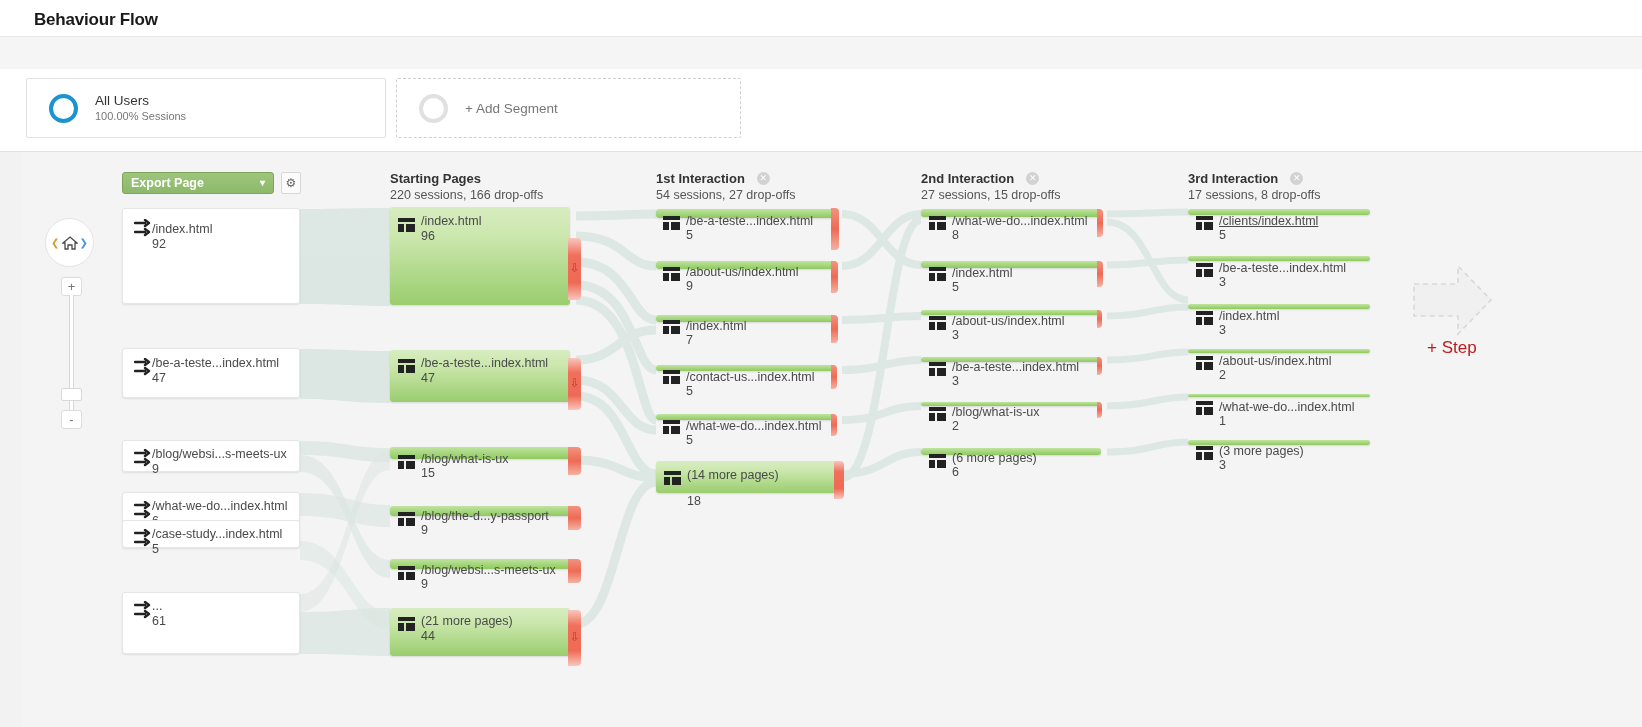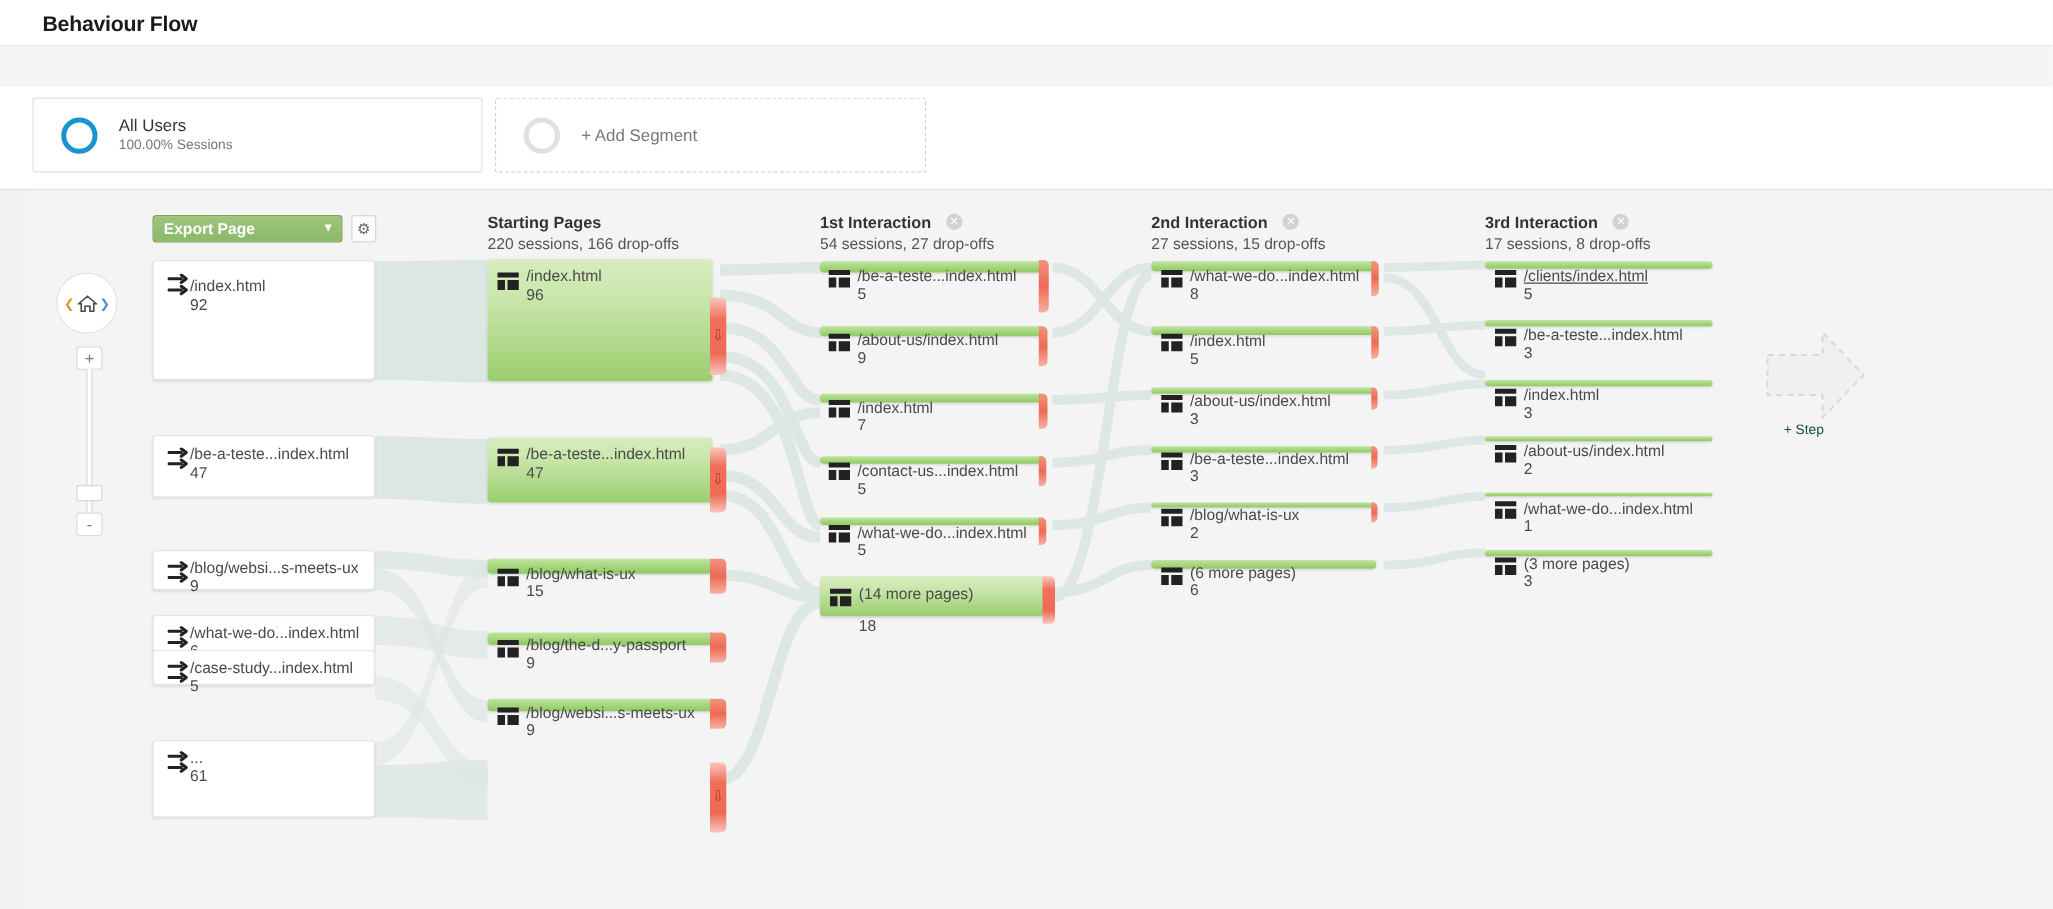--- a/index.html
+++ b/index.html
@@ -174,21 +174,21 @@
   }
   .dropbar .arrow {
     position:absolute; left:50%; transform:translateX(-50%);
     font-size:12px; color:#c0392b; line-height:1;
   }
   .dropbar.small { background:linear-gradient(180deg,#f2937f 0%, #ee6a55 50%, #f5b2a2 100%); }
 
   
   .step-arrow { position:absolute; left:1410px; top:260px; width:85px; height:80px; }
   .step-label {
-    position:absolute; left:1427px; top:338px; font-size:11px; color:#14532d; cursor:pointer;
+    position:absolute; left:1427px; top:338px; font-size:17px; color:#b91c1c; cursor:pointer;
   }
 </style>
 </head>
 <body>
 
 <div class="app">
 
   <div class="titlebar">
     <div class="title">Behaviour Flow</div>
   </div>
@@ -407,20 +407,29 @@
     <div class="node node-green thin" style="left:390px; top:559px; width:180px; height:10px;"></div>
     <span class="pg-icon" style="left:398px; top:566px;">
           <span class="top"></span>
           <span class="bl"></span>
           <span class="br"></span>
         </span>
     <span class="node-label" style="left:421px; top:563px;">/blog/websi...s-meets-ux</span>
     <span class="node-value" style="left:421px; top:577px;">9</span>
     <div class="dropbar small" style="left:568px; top:559px; height:24px;"></div>
 
+    <div class="node node-green" style="left:390px; top:608px; width:180px; height:48px;">
+      <span class="pg-icon" style="left:8px; top:9px;">
+            <span class="top"></span>
+            <span class="bl"></span>
+            <span class="br"></span>
+          </span>
+      <span class="node-label" style="left:31px; top:6px;">(21 more pages)</span>
+      <span class="node-value" style="left:31px; top:21px;">44</span>
+    </div>
     <div class="dropbar" style="left:568px; top:610px; height:56px;">
           <span class="arrow" style="top:21px;">⇩</span>
         </div>
 
     <div class="node node-green thin" style="left:656px; top:209px; width:180px; height:9px;"></div>
     <span class="pg-icon" style="left:663px; top:216px;">
           <span class="top"></span>
           <span class="bl"></span>
           <span class="br"></span>
         </span>

